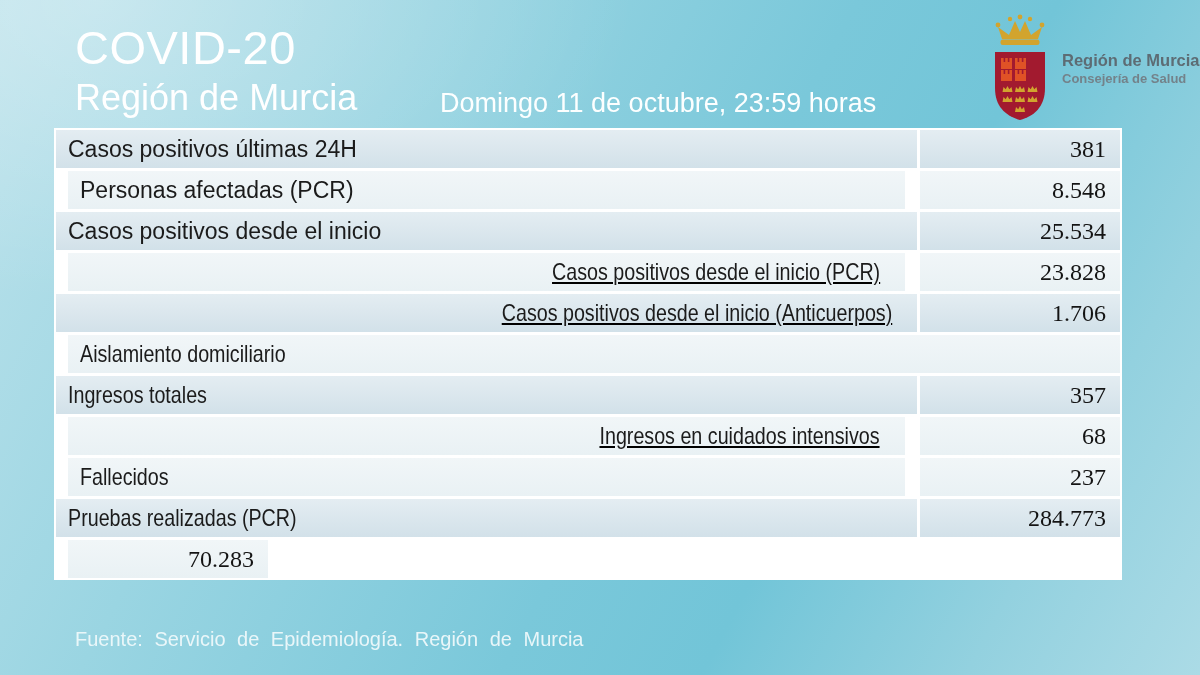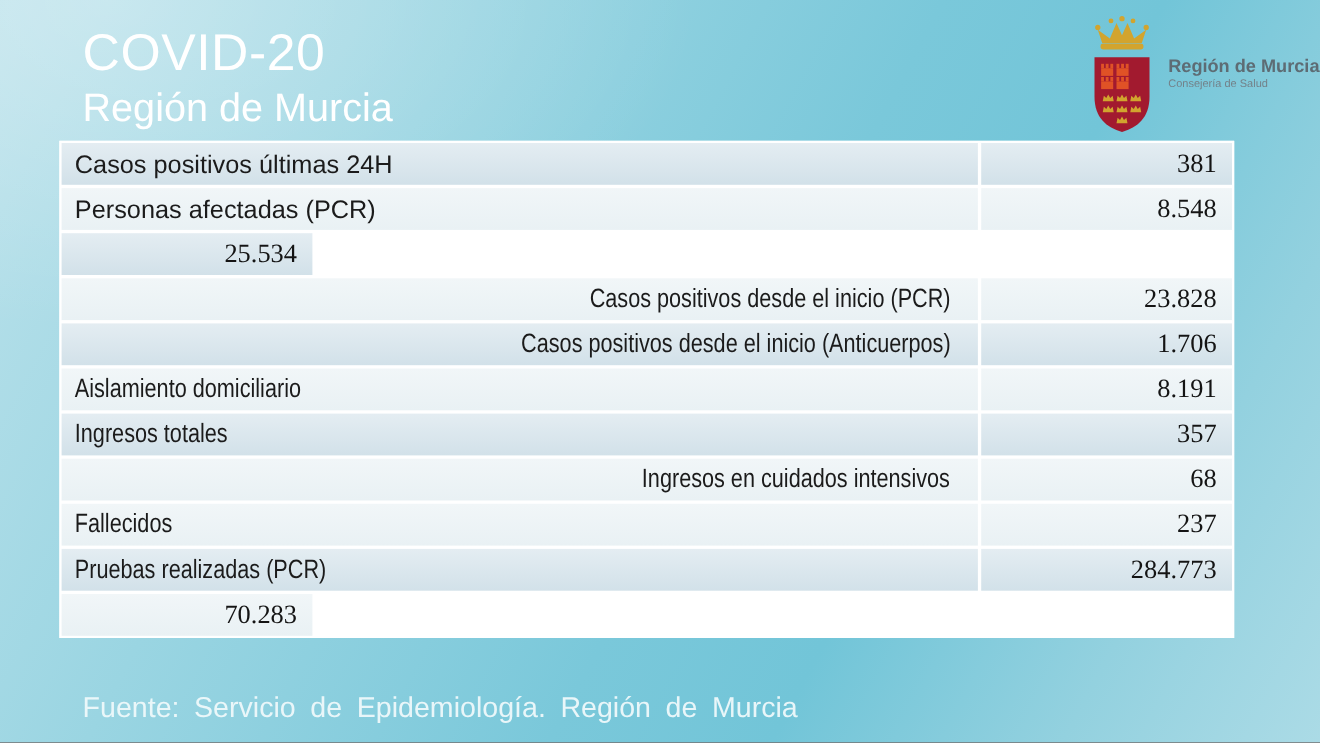--- a/index.html
+++ b/index.html
@@ -12,48 +12,49 @@
   }
   
   .title{position:absolute;left:75px;top:20px;font-size:47px;color:#fff;letter-spacing:.5px;}
   .subtitle{position:absolute;left:75px;top:77px;font-size:36px;color:#fff;}
   .datetime{position:absolute;left:440px;top:88px;font-size:27px;color:#fdffff;}
   
   .logo{position:absolute;left:988px;top:12px;display:flex;align-items:flex-start;}
   .logo svg{width:64px;height:112px;display:block;}
   .logo-text{margin-left:10px;margin-top:38px;line-height:1.25;}
   .logo-org{font-size:16.5px;font-weight:bold;color:#5d6c74;}
-  .logo-dept{font-size:10px;color:#73828a;}
+  .logo-dept{font-size:13px;color:#73828a;font-weight:bold;}
   
   .table{
     position:absolute;left:54px;top:128px;width:1068px;box-sizing:border-box;
     background:#fff;border:2px solid #fff;
     display:flex;flex-direction:column;gap:3px;justify-content:flex-end;
   }
   .row{display:flex;gap:3px;height:38px;flex:none;}
   .cell{display:flex;align-items:center;box-sizing:border-box;}
   .cell-label{flex:1;padding-left:12px;overflow:hidden;}
-  .cell-label.right{justify-content:flex-end;padding-right:25px;padding-left:0;}
-  .cell-value{width:228px;justify-content:flex-end;padding-right:14px;}
+  .cell-label.right{justify-content:flex-end;padding-right:25px;padding-left:0;text-decoration:underline;}
+  .cell-value{width:200px;justify-content:flex-end;padding-right:14px;}
   .shade-a .cell{background:linear-gradient(180deg,#e4edf2 0%,#d2e1e9 100%);}
-  .shade-b .cell{background:linear-gradient(180deg,#f1f6f8 0%,#e9f1f4 100%);}
+  .shade-b .cell{background:linear-gradient(180deg,#f1f6f8 0%,#e9f1f4 100%);margin-left:12px;}
   .lbl{font-size:23px;color:#1b1b1b;white-space:nowrap;display:inline-block;}
   .lbl.cond{font-size:24px;transform:scaleX(0.82);transform-origin:left center;}
   .cell-label.right .lbl.cond{transform-origin:right center;}
   .val{font-family:"Liberation Serif", serif;font-size:24px;color:#141414;white-space:nowrap;}
   
-  .source{position:absolute;left:75px;top:628px;font-size:26px;color:#eff9fb;word-spacing:6px;opacity:.95;}
+  .source{position:absolute;left:75px;top:628px;font-size:20px;color:#eff9fb;word-spacing:6px;opacity:.95;}
 </style>
 </head>
 <body>
 
 <div class="slide">
 
   <div class="title">COVID-20</div>
   <div class="subtitle">Región de Murcia</div>
+  <div class="datetime">Domingo 11 de octubre, 23:59 horas</div>
 
   <div class="logo">
     <span>
       <svg viewBox="0 0 64 112" xmlns="http://www.w3.org/2000/svg">
 
         <g fill="#d2a42e">
           <circle cx="10" cy="13" r="2.4"></circle>
           <circle cx="22" cy="7" r="2.2"></circle>
           <circle cx="32" cy="5" r="2.4"></circle>
           <circle cx="42" cy="7" r="2.2"></circle>
@@ -121,20 +122,23 @@
   <div class="row shade-b">
     <div class="cell cell-label">
       <span class="lbl">Personas afectadas (PCR)</span>
     </div>
     <div class="cell cell-value">
       <span class="val">8.548</span>
     </div>
   </div>
 
   <div class="row shade-a">
+    <div class="cell cell-label">
+      <span class="lbl">Casos positivos desde el inicio</span>
+    </div>
     <div class="cell cell-value">
       <span class="val">25.534</span>
     </div>
   </div>
 
   <div class="row shade-b">
     <div class="cell cell-label right">
       <span class="lbl cond">Casos positivos desde el inicio (PCR)</span>
     </div>
     <div class="cell cell-value">
@@ -148,23 +152,20 @@
     </div>
     <div class="cell cell-value">
       <span class="val">1.706</span>
     </div>
   </div>
 
   <div class="row shade-b">
     <div class="cell cell-label">
       <span class="lbl cond">Aislamiento domiciliario</span>
     </div>
-    <div class="cell cell-value">
-      <span class="val">8.191</span>
-    </div>
   </div>
 
   <div class="row shade-a">
     <div class="cell cell-label">
       <span class="lbl cond">Ingresos totales</span>
     </div>
     <div class="cell cell-value">
       <span class="val">357</span>
     </div>
   </div>

